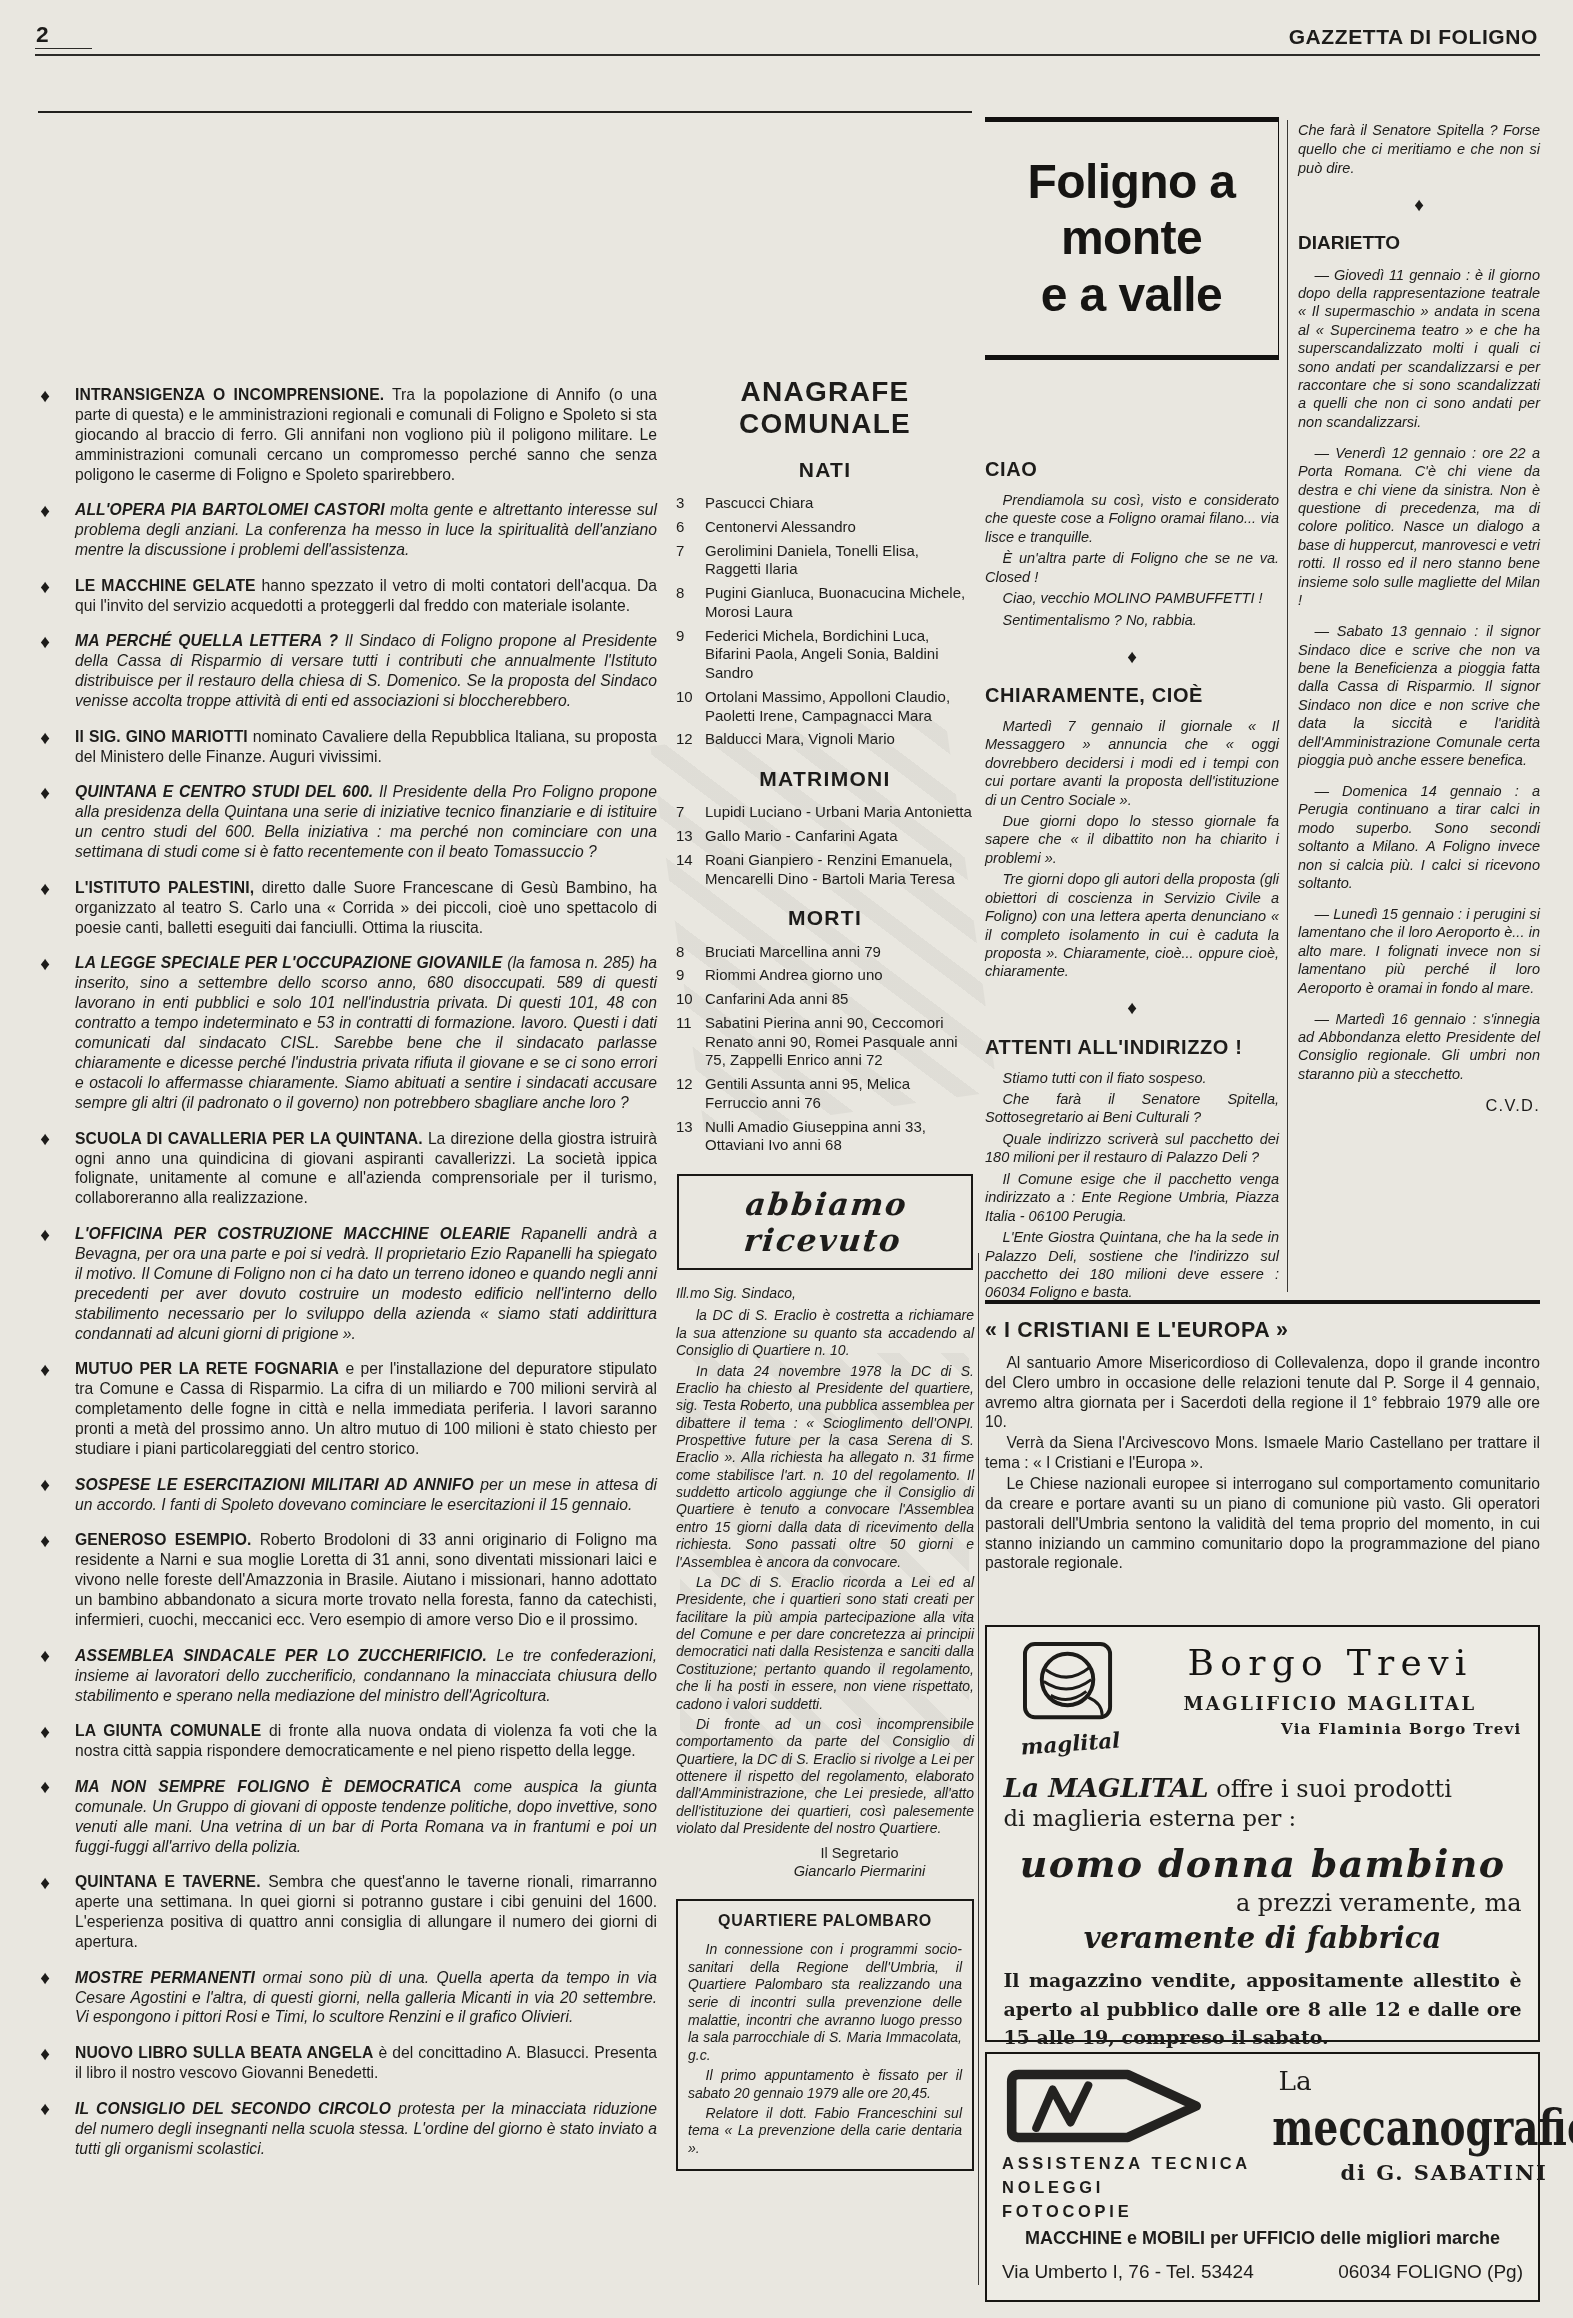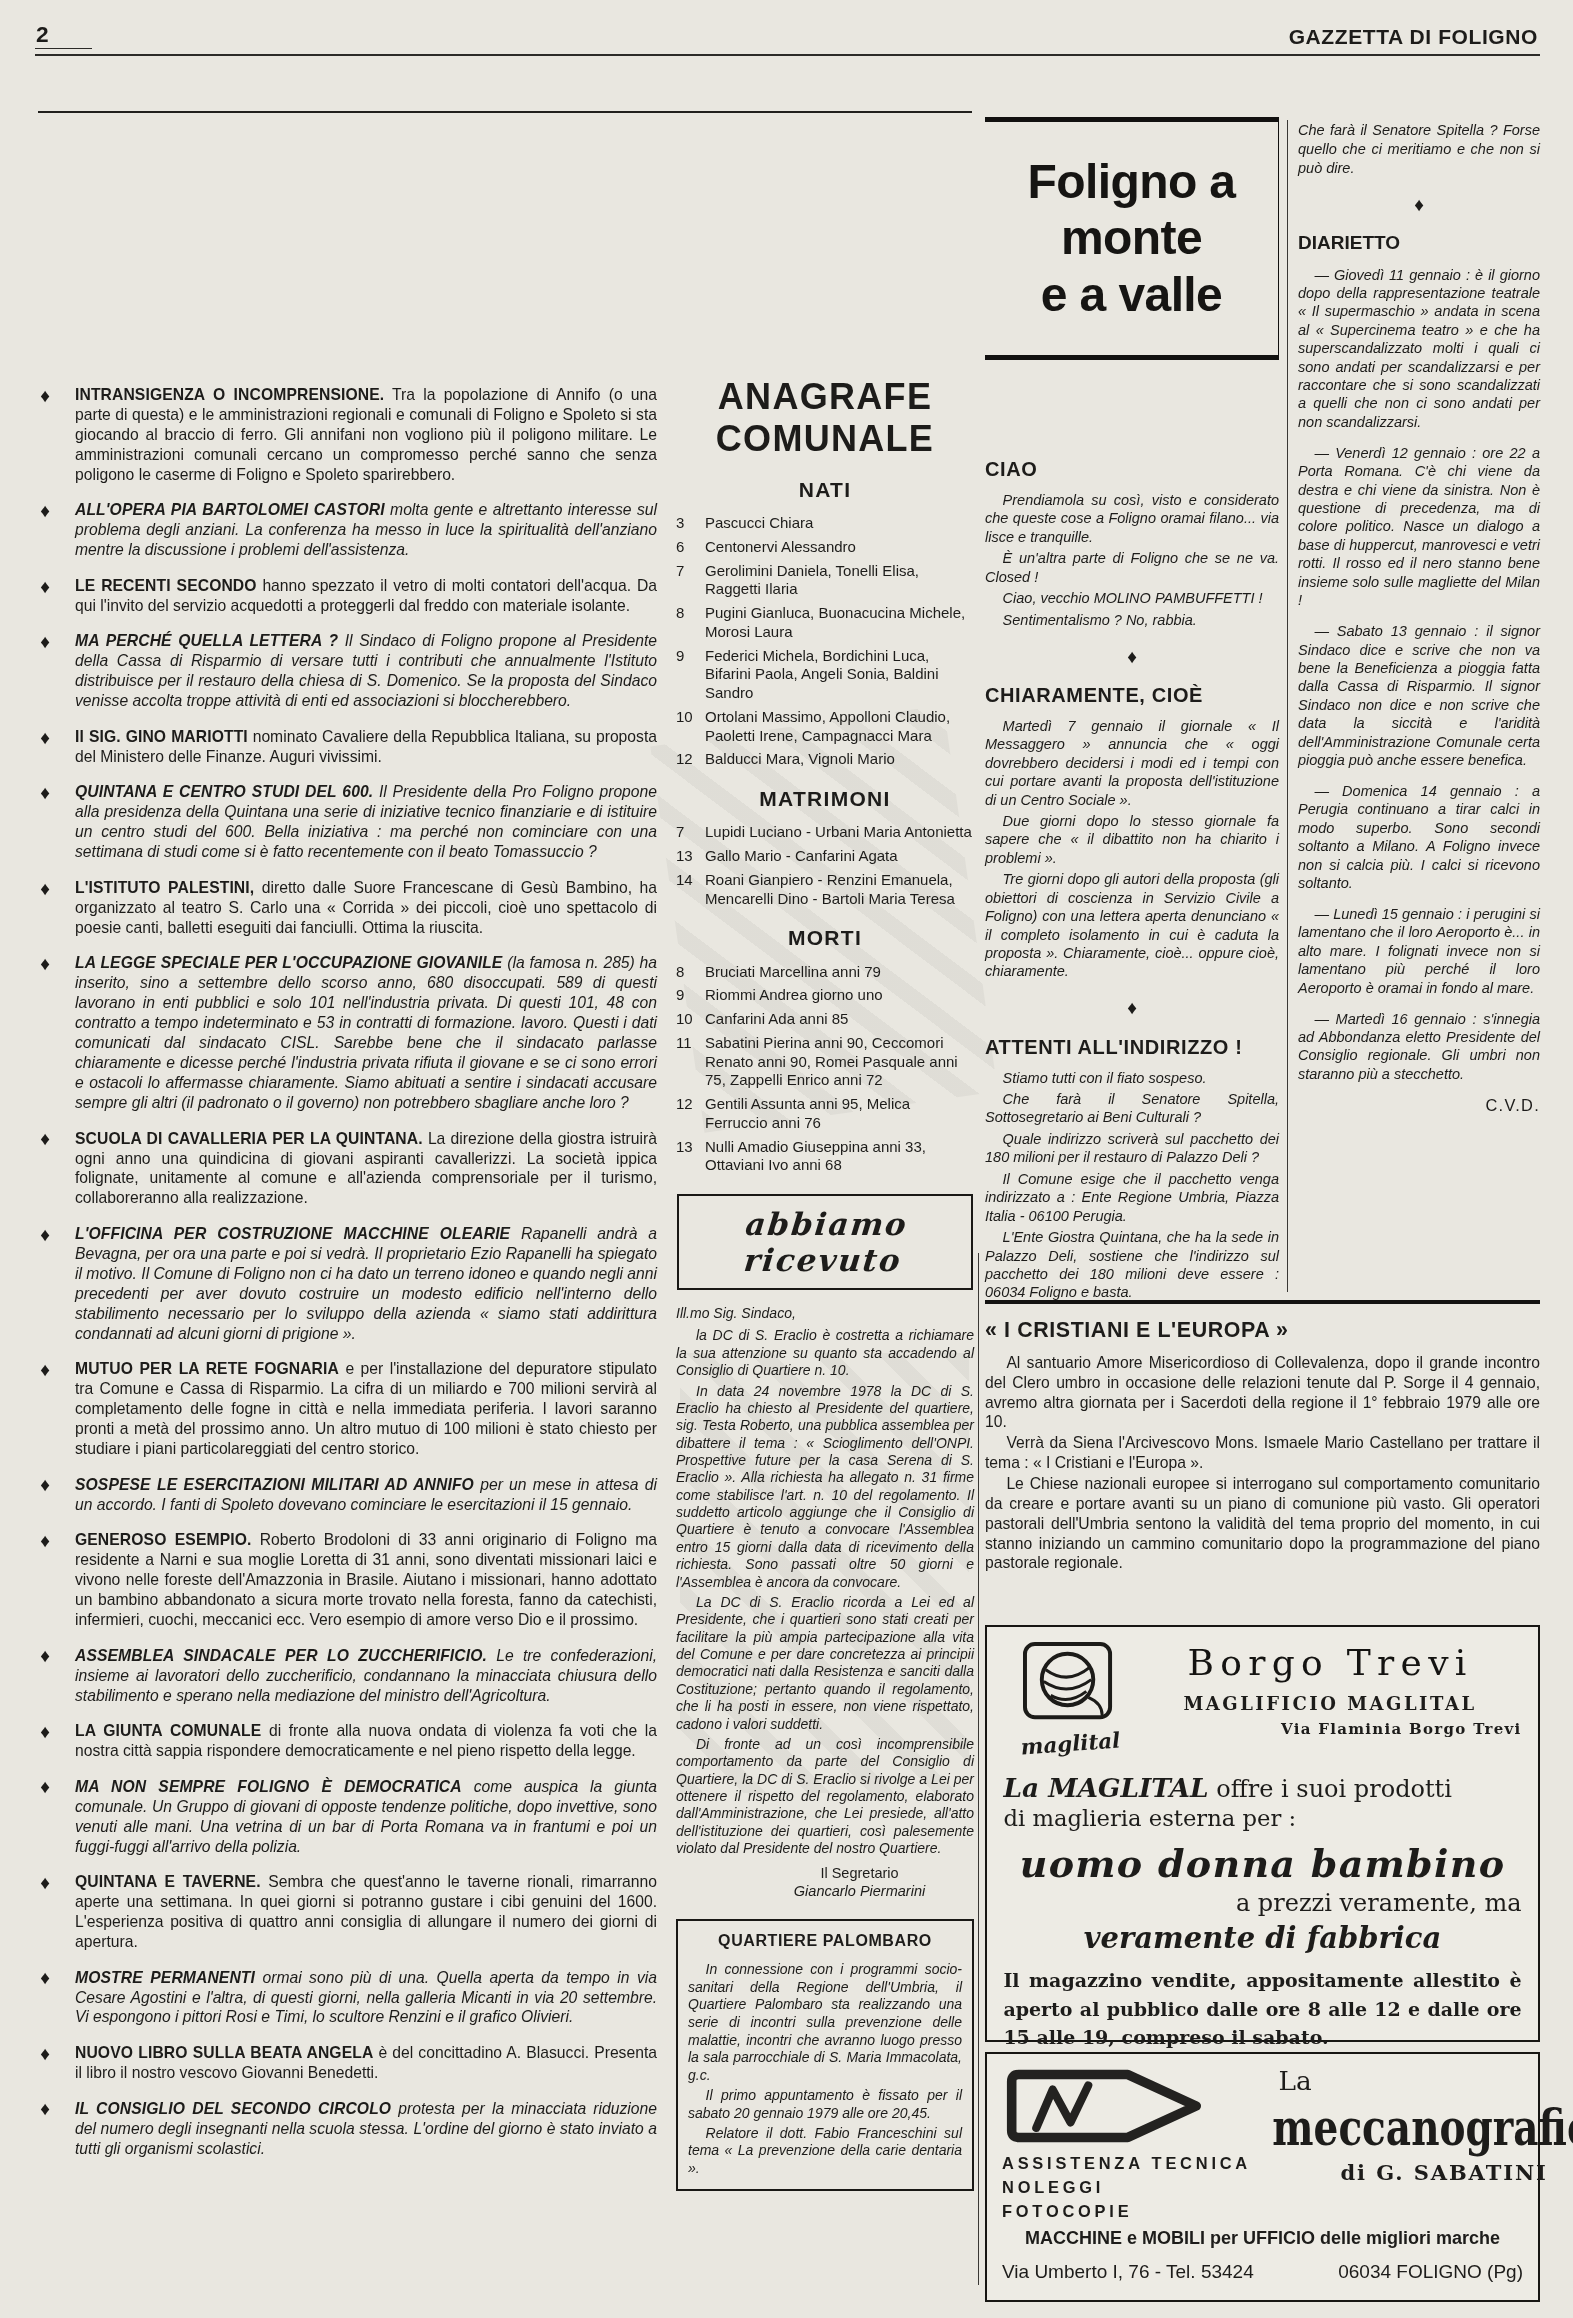--- a/index.html
+++ b/index.html
@@ -41,21 +41,21 @@
 
   
   .col1{position:absolute;left:39px;top:385px;width:618px;font-size:15.7px;line-height:1.27;text-align:justify;}
   .item{position:relative;margin:0 0 15.7px;padding-left:36px;}
   .item .dia{position:absolute;left:1.3px;top:-1.3px;font-size:19px;font-style:normal;}
   .item b{letter-spacing:0.1px;}
   .item.it{font-style:italic;}
 
   
   .col2{position:absolute;left:676px;top:376px;width:298px;}
-  .anag-title{font-size:36px;font-weight:bold;text-align:center;letter-spacing:1.3px;margin:0 0 6.3px;}
+  .anag-title{font-size:28px;font-weight:bold;text-align:center;letter-spacing:1.3px;margin:0 0 6.3px;}
   .sec-title{font-size:21px;font-weight:bold;text-align:center;letter-spacing:1.3px;margin:17.6px 0 12.6px;}
   .entry{display:flex;font-size:15px;line-height:1.25;margin:0 0 5px;}
   .entry .num{flex:none;width:29px;}
   .entry .nm{flex:1;}
   .abbiamo-box{border:2.5px solid #191815;margin:19px 1.3px 15px;padding:10px 3.8px;text-align:center;}
   .abbiamo-text{display:inline-block;font-family:"DejaVu Serif",serif;font-weight:bold;font-style:italic;
                 font-size:31px;letter-spacing:1.9px;transform:skewX(-6deg);}
   .letter{font-size:14px;line-height:1.24;font-style:italic;text-align:justify;}
   .letter p{margin:0 0 3.1px;text-indent:20px;}
   .letter .salut{text-indent:0;margin-bottom:5px;}
@@ -148,21 +148,21 @@
   <div class="fmonte">
     <div>
       <span>Foligno a monte</span><br>
       <span>e a valle</span>
     </div>
   </div>
 
   <div class="col1">
     <p class="item"><span class="dia">♦</span><b>INTRANSIGENZA O INCOMPRENSIONE.</b> <span>Tra la popolazione di Annifo (o una parte di questa) e le amministrazioni regionali e comunali di Foligno e Spoleto si sta giocando al braccio di ferro. Gli annifani non vogliono più il poligono militare. Le amministrazioni comunali cercano un compromesso perché sanno che senza poligono le caserme di Foligno e Spoleto sparirebbero.</span></p>
     <p class="item it"><span class="dia">♦</span><b>ALL'OPERA PIA BARTOLOMEI CASTORI</b> <span>molta gente e altrettanto interesse sul problema degli anziani. La conferenza ha messo in luce la spiritualità dell'anziano mentre la discussione i problemi dell'assistenza.</span></p>
-    <p class="item"><span class="dia">♦</span><b>LE RECENTI SECONDO</b> <span>hanno spezzato il vetro di molti contatori dell'acqua. Da qui l'invito del servizio acquedotti a proteggerli dal freddo con materiale isolante.</span></p>
+    <p class="item"><span class="dia">♦</span><b>LE MACCHINE GELATE</b> <span>hanno spezzato il vetro di molti contatori dell'acqua. Da qui l'invito del servizio acquedotti a proteggerli dal freddo con materiale isolante.</span></p>
     <p class="item it"><span class="dia">♦</span><b>MA PERCHÉ QUELLA LETTERA ?</b> <span>Il Sindaco di Foligno propone al Presidente della Cassa di Risparmio di versare tutti i contributi che annualmente l'Istituto distribuisce per il restauro della chiesa di S. Domenico. Se la proposta del Sindaco venisse accolta troppe attività di enti ed associazioni si bloccherebbero.</span></p>
     <p class="item"><span class="dia">♦</span><b>Il SIG. GINO MARIOTTI</b> <span>nominato Cavaliere della Repubblica Italiana, su proposta del Ministero delle Finanze. Auguri vivissimi.</span></p>
     <p class="item it"><span class="dia">♦</span><b>QUINTANA E CENTRO STUDI DEL 600.</b> <span>Il Presidente della Pro Foligno propone alla presidenza della Quintana una serie di iniziative tecnico finanziarie e di istituire un centro studi del 600. Bella iniziativa : ma perché non cominciare con una settimana di studi come si è fatto recentemente con il beato Tomassuccio ?</span></p>
     <p class="item"><span class="dia">♦</span><b>L'ISTITUTO PALESTINI,</b> <span>diretto dalle Suore Francescane di Gesù Bambino, ha organizzato al teatro S. Carlo una « Corrida » dei piccoli, cioè uno spettacolo di poesie canti, balletti eseguiti dai fanciulli. Ottima la riuscita.</span></p>
     <p class="item it"><span class="dia">♦</span><b>LA LEGGE SPECIALE PER L'OCCUPAZIONE GIOVANILE</b> <span>(la famosa n. 285) ha inserito, sino a settembre dello scorso anno, 680 disoccupati. 589 di questi lavorano in enti pubblici e solo 101 nell'industria privata. Di questi 101, 48 con contratto a tempo indeterminato e 53 in contratti di formazione. lavoro. Questi i dati comunicati dal sindacato CISL. Sarebbe bene che il sindacato parlasse chiaramente e dicesse perché l'industria privata rifiuta il giovane e se ci sono errori e ostacoli lo affermasse chiaramente. Siamo abituati a sentire i sindacati accusare sempre gli altri (il padronato o il governo) non potrebbero sbagliare anche loro ?</span></p>
     <p class="item"><span class="dia">♦</span><b>SCUOLA DI CAVALLERIA PER LA QUINTANA.</b> <span>La direzione della giostra istruirà ogni anno una quindicina di giovani aspiranti cavallerizzi. La società ippica folignate, unitamente al comune e all'azienda comprensoriale per il turismo, collaboreranno alla realizzazione.</span></p>
     <p class="item it"><span class="dia">♦</span><b>L'OFFICINA PER COSTRUZIONE MACCHINE OLEARIE</b> <span>Rapanelli andrà a Bevagna, per ora una parte e poi si vedrà. Il proprietario Ezio Rapanelli ha spiegato il motivo. Il Comune di Foligno non ci ha dato un terreno idoneo e quando negli anni precedenti per aver dovuto costruire un modesto edificio nell'interno dello stabilimento necessario per lo sviluppo della azienda « siamo stati addirittura condannati ad alcuni giorni di prigione ».</span></p>
     <p class="item"><span class="dia">♦</span><b>MUTUO PER LA RETE FOGNARIA</b> <span>e per l'installazione del depuratore stipulato tra Comune e Cassa di Risparmio. La cifra di un miliardo e 700 milioni servirà al completamento delle fogne in città e nella immediata periferia. I lavori saranno pronti a metà del prossimo anno. Un altro mutuo di 100 milioni è stato chiesto per studiare i piani particolareggiati del centro storico.</span></p>
     <p class="item it"><span class="dia">♦</span><b>SOSPESE LE ESERCITAZIONI MILITARI AD ANNIFO</b> <span>per un mese in attesa di un accordo. I fanti di Spoleto dovevano cominciare le esercitazioni il 15 gennaio.</span></p>
     <p class="item"><span class="dia">♦</span><b>GENEROSO ESEMPIO.</b> <span>Roberto Brodoloni di 33 anni originario di Foligno ma residente a Narni e sua moglie Loretta di 31 anni, sono diventati missionari laici e vivono nelle foreste dell'Amazzonia in Brasile. Aiutano i missionari, hanno adottato un bambino abbandonato a sicura morte trovato nella foresta, fanno da catechisti, infermieri, cuochi, meccanici ecc. Vero esempio di amore verso Dio e il prossimo.</span></p>

